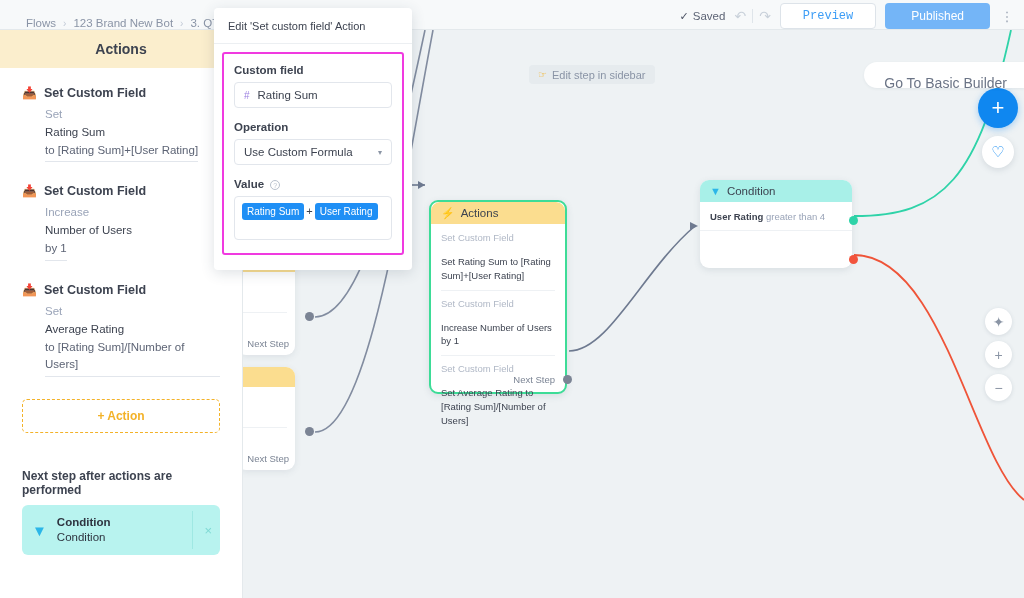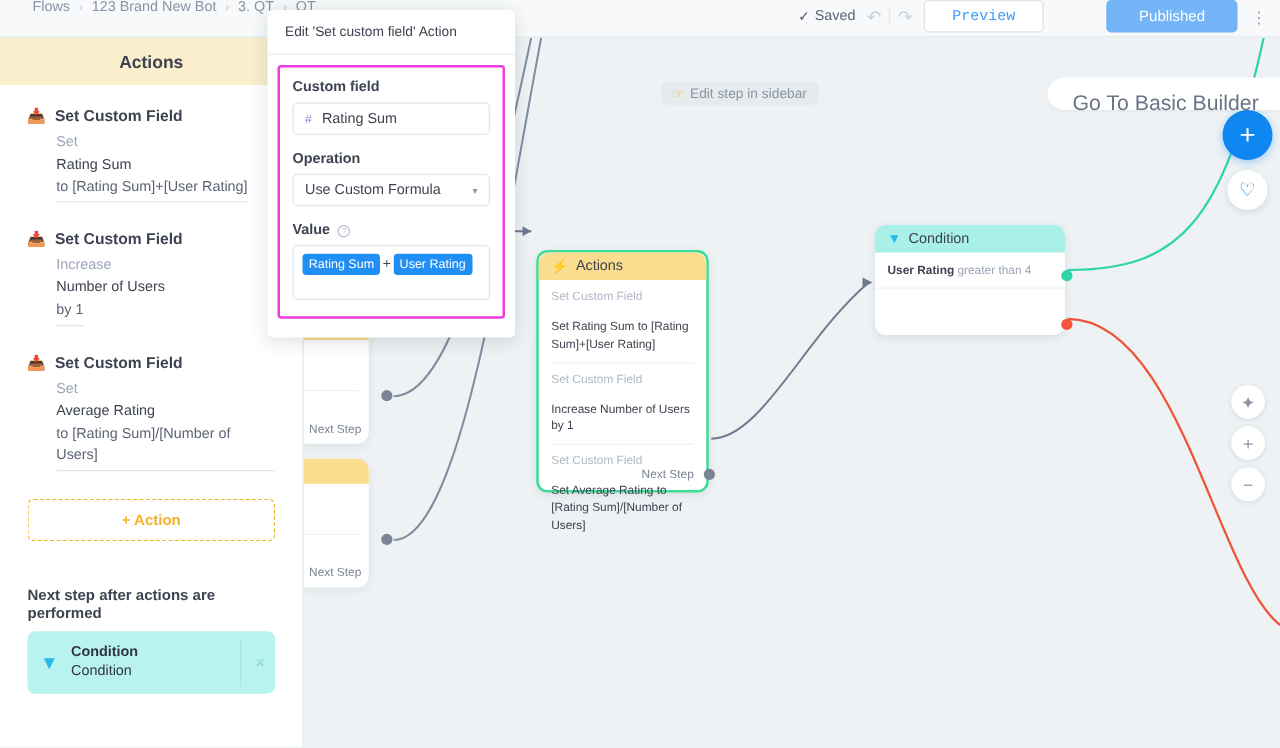--- a/index.html
+++ b/index.html
@@ -8,40 +8,40 @@
     font-family: "Liberation Sans", sans-serif;
     overflow: hidden;
     background: #eef2f4;
   }
   #root { position: relative; width: 1024px; height: 598px; }
 
   
   .topbar {
     position: absolute; left: 0; top: 0; width: 1024px; height: 30px;
     background: #f7f9fa; border-bottom: 1px solid #e4e9ec;
-    display: flex; align-items: flex-start; z-index: 30;
+    display: flex; align-items: flex-end; z-index: 30;
   }
   .crumbs { display: flex; align-items: center; margin-left: 26px; gap: 7px;
             font-size: 11.5px; color: #8a94a6; white-space: nowrap; }
   .crumbs .sep { color: #c2cad6; font-size: 10px; }
   .crumbs .cr { cursor: pointer; }
   .topright { margin-left: auto; display: flex; align-items: center; gap: 9px;
               padding-right: 9px; }
   .saved { font-size: 11.5px; color: #5d6475; display: flex; align-items: center; gap: 4px; }
   .saved .tick { color: #4b5263; font-size: 11px; }
   .udr { display: flex; align-items: center; gap: 6px; }
   .udr span { color: #c9d1da; font-size: 14px; line-height: 1; }
   .udr .bar { width: 1px; height: 14px; background: #dfe5ea; display: inline-block; }
   .btn-prev {
     background: #fff; border: 1px solid #dde3e9; color: #3d9df6;
     font-size: 12px; border-radius: 4px; padding: 5px 22px; cursor: pointer; font-family: Liberation Mono, monospace;
   }
   .btn-pub {
     background: #74b5f7; border: none; color: #fff;
-    font-size: 12px; border-radius: 4px; padding: 6px 26px; cursor: pointer; margin-left: 41px;
+    font-size: 12px; border-radius: 4px; padding: 6px 26px; cursor: pointer;
   }
   .kebab { width: 16px; text-align: center; color: #9aa4b2; font-size: 13px;
            cursor: pointer; line-height: 1; letter-spacing: 0; }
 
   
   .sidebar {
     position: absolute; left: 0; top: 30px; width: 243px; height: 568px;
     background: #fff; border-right: 1px solid #e4e9ec; z-index: 20;
   }
   .sb-head {
@@ -84,21 +84,21 @@
 
   .edit-sidebar-pill {
     position: absolute; left: 286px; top: 35px; height: 19px;
     background: #e6ebee; border-radius: 4px; padding: 0 9px;
     display: flex; align-items: center; gap: 5px;
     font-size: 11px; color: #8a94a6; cursor: pointer; z-index: 18;
   }
   .gotobasic {
     position: absolute; right: 0; top: 32px; height: 26px;
     background: #fff; border-radius: 13px 0 0 13px; padding: 16px 17px 0 20px;
-    display: flex; align-items: center; font-size: 17px; color: #6b7486;
+    display: flex; align-items: center; font-size: 14px; color: #6b7486;
     cursor: pointer; z-index: 18; box-shadow: 0 1px 3px rgba(60,80,100,.07);
   }
 
   
   .node { position: absolute; background: #fff; border-radius: 9px;
           box-shadow: 0 2px 7px rgba(70,90,110,.13); z-index: 10; }
   .node .hd { height: 22px; border-radius: 9px 9px 0 0; display: flex;
               align-items: center; gap: 6px; padding: 0 10px;
               font-size: 11.5px; color: #3d4350; }
 

